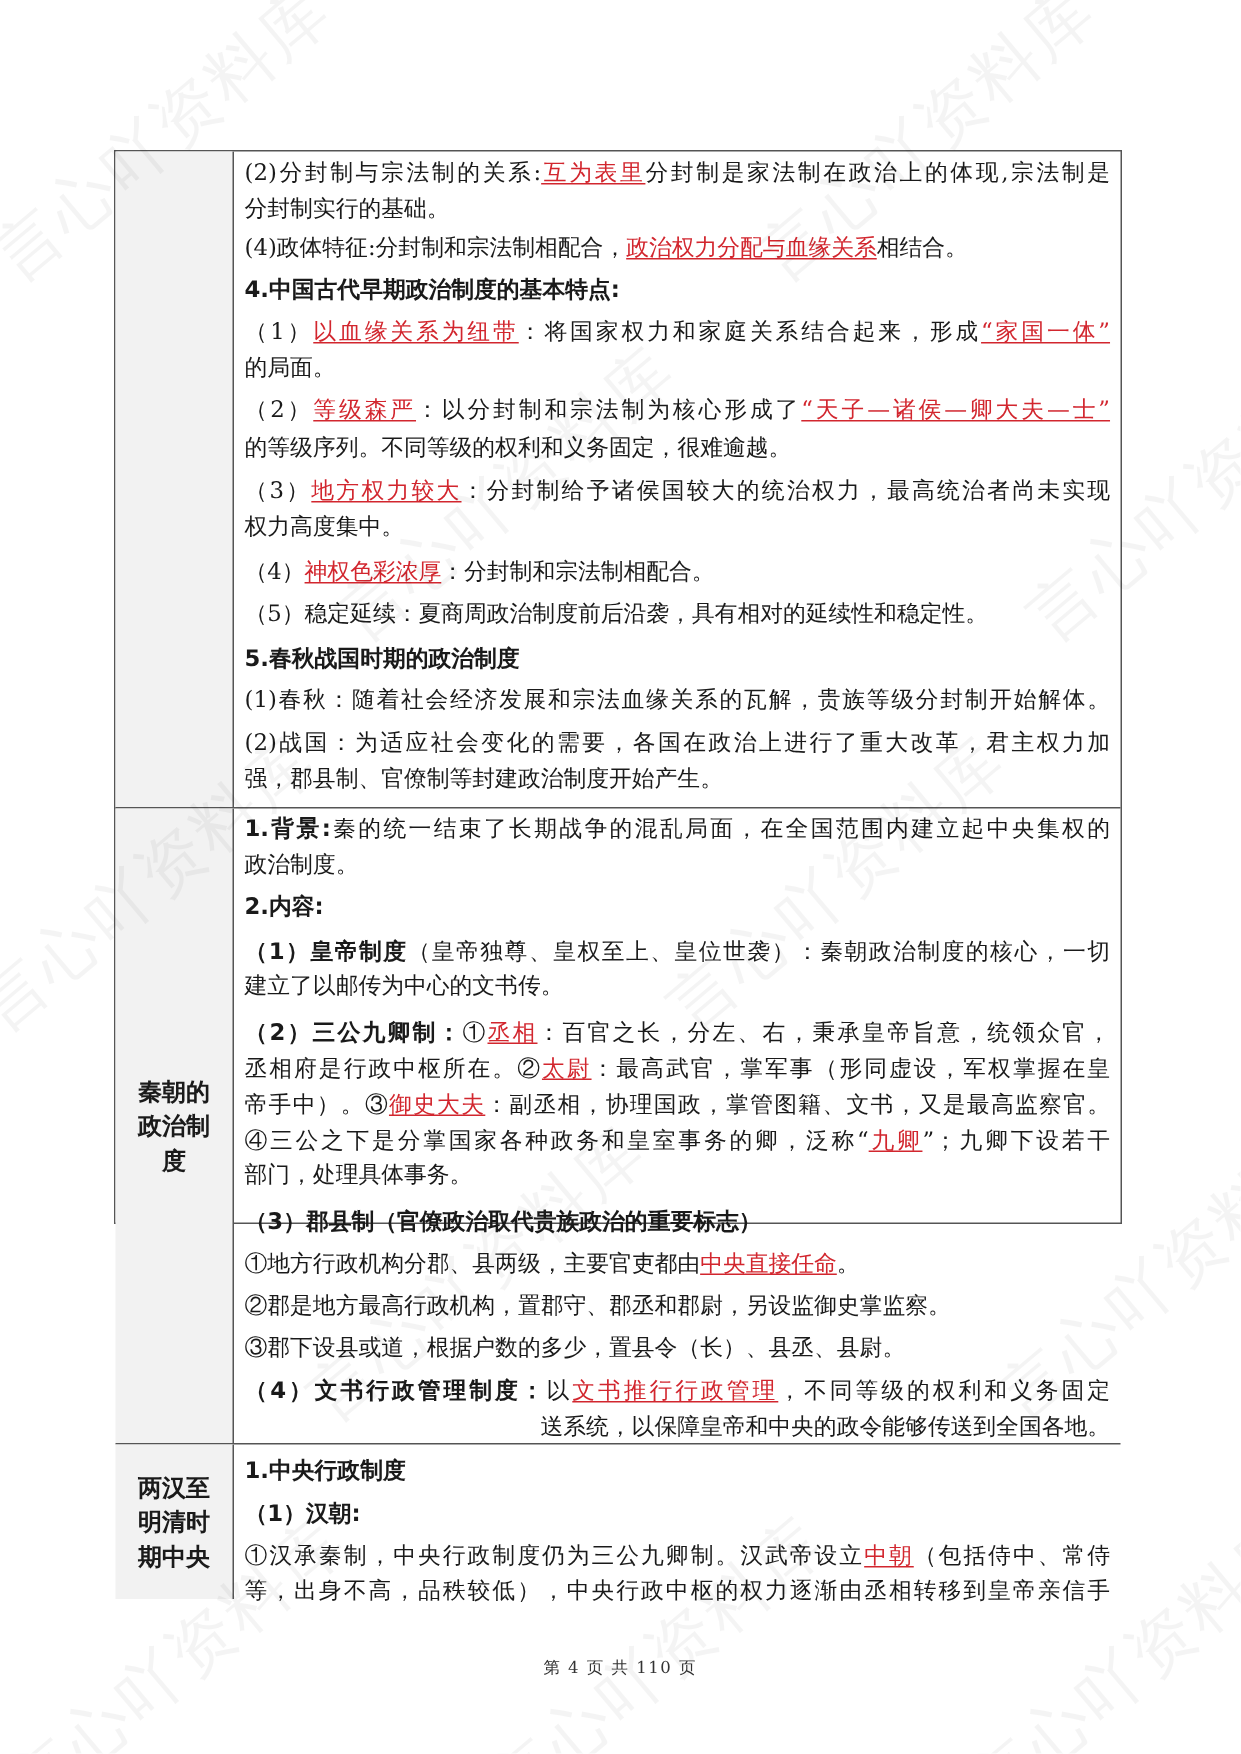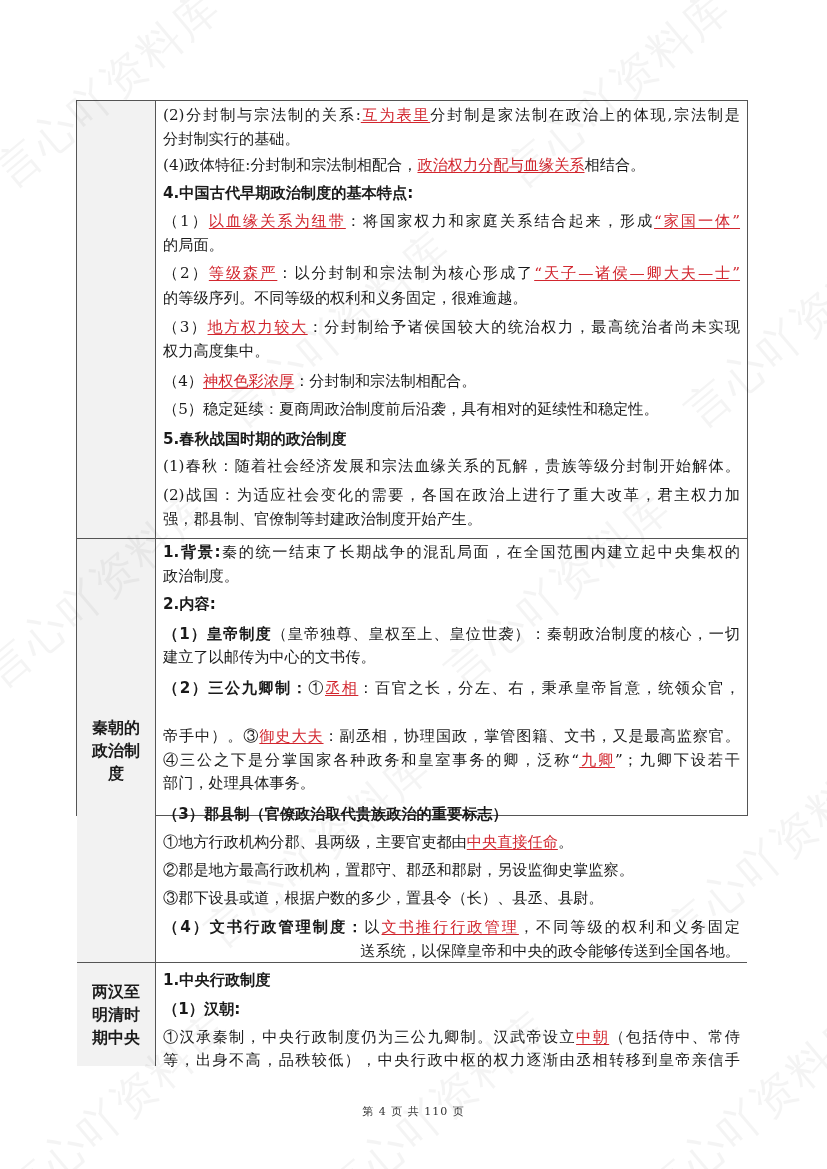--- a/index.html
+++ b/index.html
@@ -83,20 +83,21 @@
     <div class="label-cell">
       <div class="label-text">秦朝的政治制度</div>
     </div>
     <div class="content-cell">
         <div class="line justify" style="top: 2px;"><span class="b">1.背景:</span><span class="">秦的统一结束了长期战争的混乱局面，在全国范围内建立起中央集权的</span></div>
         <div class="line" style="top: 26px;"><span class="">政治制度。</span></div>
         <div class="line" style="top: 54px;"><span class="b">2.内容:</span></div>
         <div class="line justify" style="top: 84px;"><span class="b">（1）皇帝制度</span><span class="">（皇帝独尊、皇权至上、皇位世袭）：秦朝政治制度的核心，一切</span></div>
         <div class="line" style="top: 107px;"><span class="">建立了以邮传为中心的文书传。</span></div>
         <div class="line justify" style="top: 138px;"><span class="b">（2）三公九卿制：</span><span class="">①</span><span class="red">丞相</span><span class="">：百官之长，分左、右，秉承皇帝旨意，统领众官，</span></div>
+        <div class="line justify" style="top: 162px;"><span class="">丞相府是行政中枢所在。②</span><span class="red">太尉</span><span class="">：最高武官，掌军事（形同虚设，军权掌握在皇</span></div>
         <div class="line justify" style="top: 210px;"><span class="">④三公之下是分掌国家各种政务和皇室事务的卿，泛称“</span><span class="red">九卿</span><span class="">”；九卿下设若干</span></div>
         <div class="line justify" style="top: 186px;"><span class="">帝手中）。③</span><span class="red">御史大夫</span><span class="">：副丞相，协理国政，掌管图籍、文书，又是最高监察官。</span></div>
         <div class="line" style="top: 234px; font-family: Liberation Mono, monospace;"><span class="">部门，处理具体事务。</span></div>
         <div class="line" style="top: 264px;"><span class="b">（3）郡县制（官僚政治取代贵族政治的重要标志）</span></div>
         <div class="line" style="top: 292px;"><span class="">①地方行政机构分郡、县两级，主要官吏都由</span><span class="red">中央直接任命</span><span class="">。</span></div>
         <div class="line" style="top: 320px;"><span class="">②郡是地方最高行政机构，置郡守、郡丞和郡尉，另设监御史掌监察。</span></div>
         <div class="line" style="top: 348px;"><span class="">③郡下设县或道，根据户数的多少，置县令（长）、县丞、县尉。</span></div>
         <div class="line justify" style="top: 377px;"><span class="b">（4）文书行政管理制度：</span><span class="">以</span><span class="red">文书推行行政管理</span><span class="">，不同等级的权利和义务固定</span></div>
         <div class="line" style="top: 401px; text-align: right;"><span class="">送系统，以保障皇帝和中央的政令能够传送到全国各地。</span></div>
       </div>

